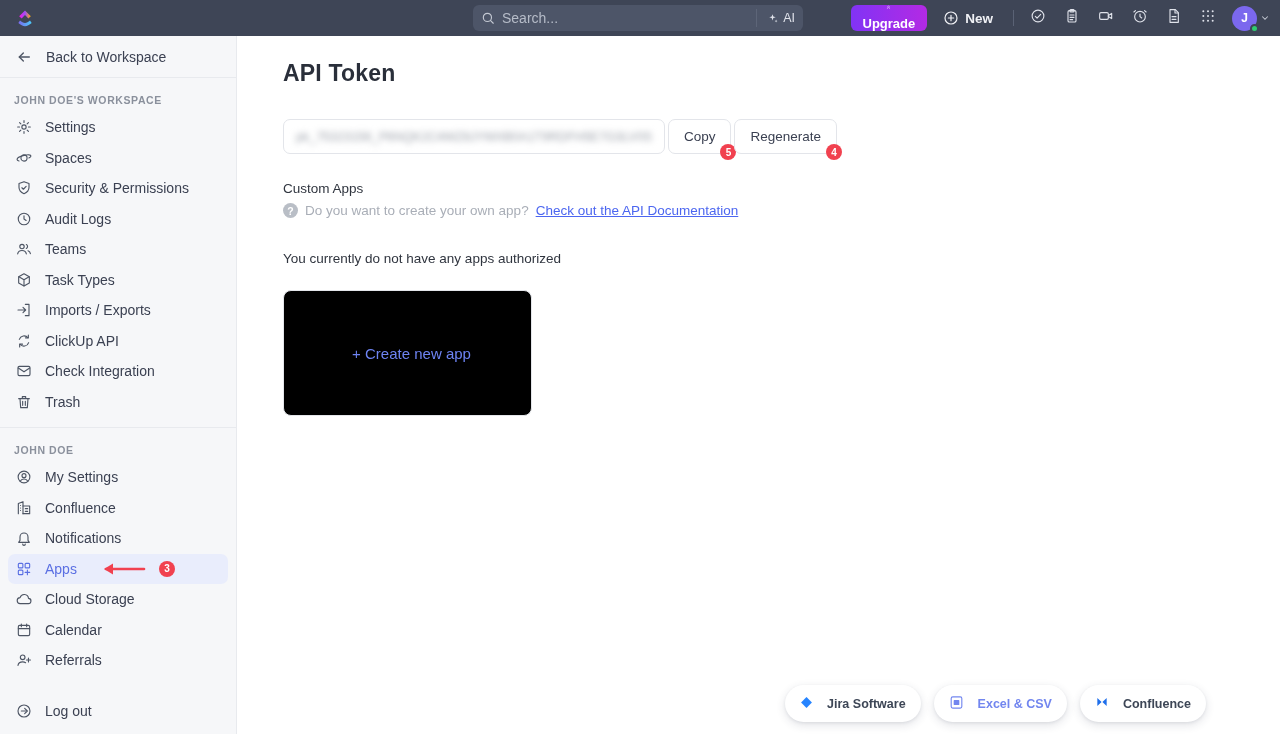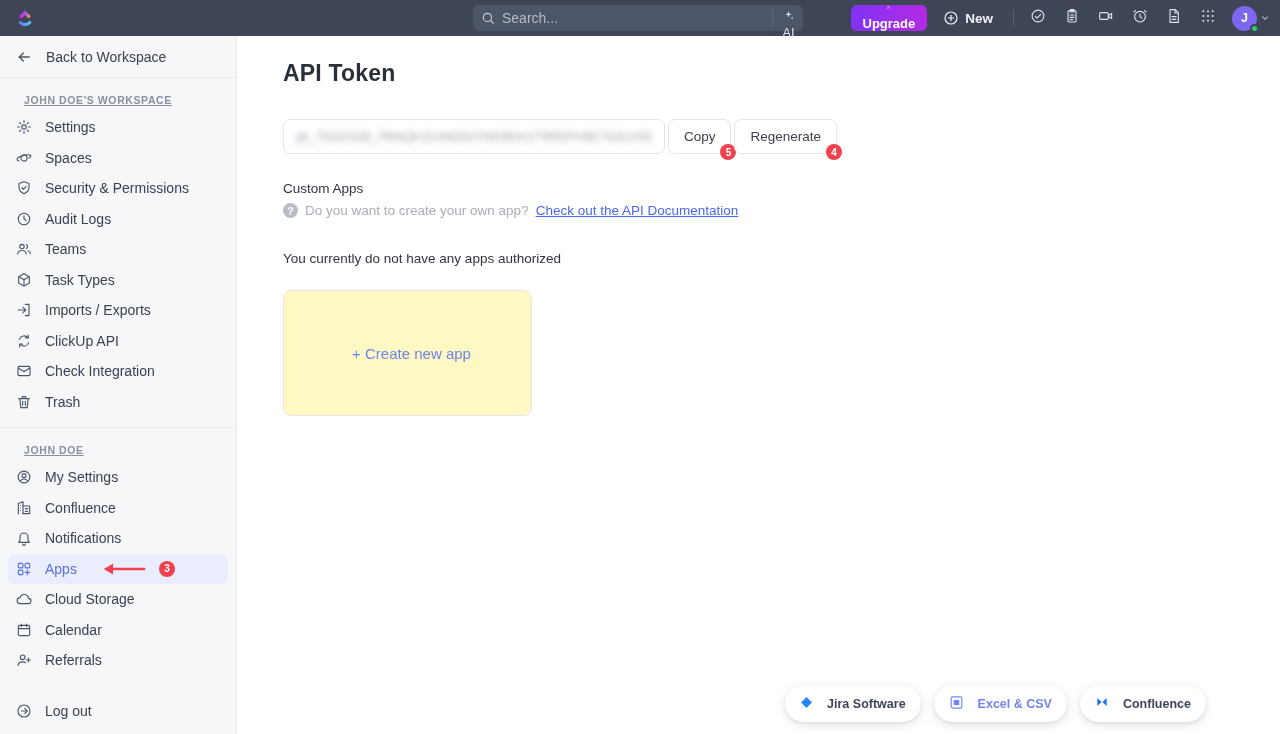--- a/index.html
+++ b/index.html
@@ -7,61 +7,61 @@
   body { font-family:"Liberation Sans", sans-serif; background:#fff; color:#2f3440; }
 
   
   .topbar { position:relative; height:36px; background:#3e4556; display:flex; align-items:center; padding:0 10px 0 14px; color:#e8eaf0; }
   .logo { width:22px; height:22px; display:flex; align-items:center; justify-content:center; cursor:pointer; }
   .topbar-spacer { flex:1; }
   .searchwrap { position:absolute; left:473px; top:5px; width:330px; height:26px; background:#4d5568; border-radius:6px; display:flex; align-items:center; padding:0 8px; }
   .searchwrap svg { flex:none; }
   .search-input { flex:1; background:transparent; border:none; outline:none; color:#e8eaf0; font-size:14px; margin-left:7px; min-width:0; }
   .search-input::placeholder { color:#b6bcc8; }
-  .ai-chip { display:flex; align-items:center; gap:4px; border-left:1px solid #5d6578; padding-left:9px; margin-left:6px; height:18px; color:#dfe2ea; font-size:12.5px; cursor:pointer;flex-direction:column; }
+  .ai-chip { display:flex; align-items:center; gap:4px; border-left:1px solid #5d6578; padding-left:9px; margin-left:6px; height:18px; color:#dfe2ea; font-size:12.5px; cursor:pointer; }
   .topbar-right { display:flex; align-items:center; gap:6px; margin-left:803px; }
   .btn-upgrade { display:flex; align-items:center; gap:6px; height:26px; padding:0 12px; border:none; border-radius:6px;
      background:linear-gradient(90deg,#8133f5,#b32ae4); color:#fff; font-size:13px; font-weight:700; cursor:pointer; font-family:inherit;flex-direction:column; }
   .btn-new { display:flex; align-items:center; gap:6px; height:26px; padding:0 10px; background:transparent; border:none; color:#f0f1f5; font-size:13.5px; font-weight:600; cursor:pointer; font-family:inherit; }
   .tb-divider { width:1px; height:16px; background:#5a6275; margin:0 4px; }
   .tb-icon { width:28px; height:26px; display:flex; align-items:center; justify-content:center; border-radius:5px; cursor:pointer; color:#dfe2ea; }
   .avatar-wrap { display:flex; align-items:center; gap:3px; margin-left:4px; cursor:pointer; }
   .avatar { position:relative; width:25px; height:25px; border-radius:50%; background:#7b68ee; color:#fff; font-size:12px; font-weight:700; display:flex; align-items:center; justify-content:center; }
   .avatar .presence { position:absolute; right:-2px; bottom:-2px; width:9px; height:9px; border-radius:50%; background:#2ecc71; border:2px solid #3e4556; }
 
   
   .layout { display:flex; height:698px; }
 
   
   .sidebar { width:237px; height:100%; background:#f6f7f9; border-right:1px solid #e8eaee; display:flex; flex-direction:column; overflow:hidden; }
   .back-row { display:flex; align-items:center; gap:14px; padding:13px 16px 12px 16px; border-bottom:1px solid #e8eaee; font-size:14px; color:#3b4152; cursor:pointer; }
   .side-section { padding:6px 0 10px 0; border-bottom:1px solid #e8eaee; }
   .side-section:last-of-type { border-bottom:none; }
-  .section-label { padding:10px 16px 6px 24px; font-size:10.5px; font-weight:700; letter-spacing:.6px; color:#8a909c; text-transform:uppercase;text-decoration:underline; }
+  .section-label { padding:10px 16px 6px 14px; font-size:10.5px; font-weight:700; letter-spacing:.6px; color:#8a909c; text-transform:uppercase; }
   .side-item { display:flex; align-items:center; gap:13px; height:30.5px; margin:0 8px; padding:0 8px; border-radius:7px; font-size:14px; color:#3b4152; cursor:pointer; }
   .side-item .si-icon { width:16px; height:16px; display:flex; align-items:center; justify-content:center; color:#4d5564; }
   .side-item.active { background:#e9edfc; color:#5a6fe3; }
   .side-item.active .si-icon { color:#5a6fe3; }
   .annot-arrow { display:flex; align-items:center; margin-left:10px; }
   .badge { min-width:16px; height:16px; border-radius:50%; background:#f1414f; color:#fff; font-size:10px; font-weight:700; display:flex; align-items:center; justify-content:center; padding:0 2px; }
 
   
   .main { flex:1; position:relative; background:#fff; padding:24px 0 0 46px; }
   .page-title { font-size:23px; font-weight:700; color:#2a2f3a; letter-spacing:.2px; }
   .token-row { display:flex; align-items:flex-end; gap:3px; margin-top:32px; width:554px; }
   .token-input { flex:1; height:35px; border:1px solid #e3e5ea; border-radius:7px; background:#fff; display:flex; align-items:center; padding:0 12px; overflow:hidden; cursor:text; }
   .token-text { font-size:12.5px; color:#9ba0a9; white-space:nowrap; filter:blur(3px); user-select:none; }
   .token-btn { position:relative; height:35px; border:1px solid #e3e5ea; border-radius:7px; background:#fff; padding:0 15px; font-size:13.5px; color:#3b4152; cursor:pointer; font-family:inherit; }
   .token-btn .badge { position:absolute; right:-6px; bottom:-7px; }
   .custom-apps-label { margin-top:27px; font-size:13.5px; color:#30353f; }
   .help-row { display:flex; align-items:center; gap:7px; margin-top:7px; font-size:13.5px; color:#a9aeb7; }
   .q-icon { width:15px; height:15px; border-radius:50%; background:#b9bec6; color:#fff; font-size:10.5px; font-weight:700; display:flex; align-items:center; justify-content:center; }
   .doc-link { color:#4c66f0; text-decoration:underline; cursor:pointer; }
   .empty-state { margin-top:33px; font-size:13.5px; color:#30353f; }
-  .create-box { margin-top:24px; width:249px; height:126px; border:1px solid #e4e6ea; border-radius:8px; background:#fef9c3; display:flex; align-items:center; justify-content:center; cursor:pointer;padding-left:8px; }
+  .create-box { margin-top:24px; width:249px; height:126px; border:1px solid #e4e6ea; border-radius:8px; background:#000000; display:flex; align-items:center; justify-content:center; cursor:pointer;padding-left:8px; }
   .create-box span { font-size:15px; color:#6d83f2; }
 
   
   .integrations { position:absolute; right:74px; bottom:12px; display:flex; gap:13px; }
   .pill { display:flex; align-items:center; gap:14px; height:37px; padding:0 15px; background:#fff; border:none; border-radius:19px;
       box-shadow:0 3px 10px rgba(40,50,80,.14), 0 1px 3px rgba(40,50,80,.08); font-size:12.5px; font-weight:700; color:#3d4656; cursor:pointer; font-family:inherit; }
   .pill.accent { color:#7286ef; }
 </style>
 </head>
 <body>

